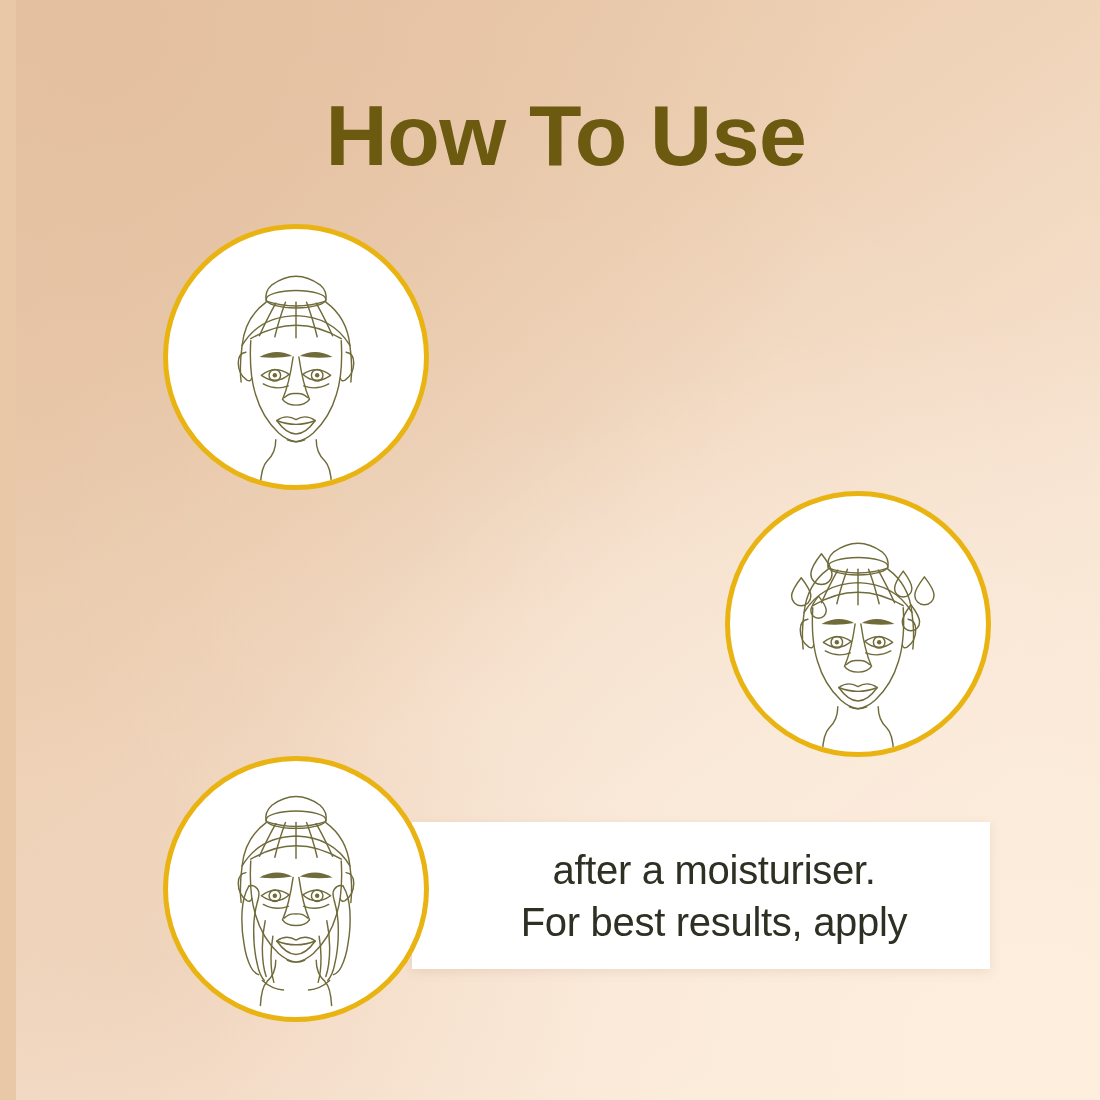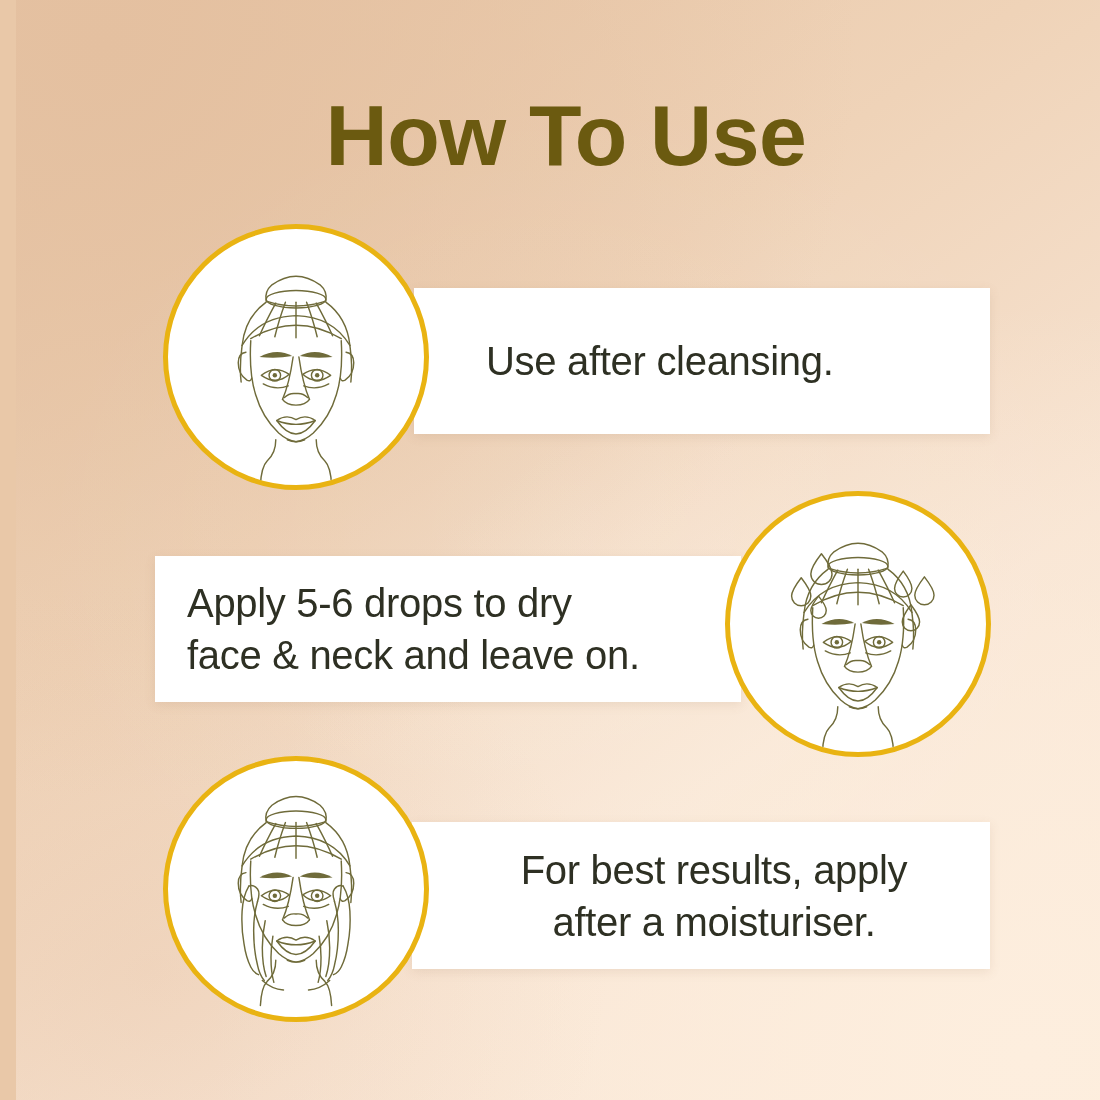--- a/index.html
+++ b/index.html
@@ -115,25 +115,20 @@
 
   .line { display: block; white-space: nowrap; }
 </style>
 </head>
 <body>
 
 <div id="poster">
 
   <div class="title">How To Use</div>
 
-  <div class="panel" id="panel-1">
-    <div class="panel-text">
-      <span class="line">Use after cleansing.</span>
-    </div>
-  </div>
 
   <div class="circle" id="circle-1">
     <span>
       <svg viewBox="0 0 266 266" xmlns="http://www.w3.org/2000/svg">
         <g fill="none" stroke="#6f6b3a" stroke-width="1.5" stroke-linecap="round" stroke-linejoin="round">
 
           <path d="M108 58 q25 -18 50 0 q8 7 6 17 q-31 10 -62 0 q-2 -10 6 -17 Z"></path>
           <ellipse cx="133" cy="73" rx="31" ry="9"></ellipse>
 
           <path d="M102 76 q-22 16 -25 45 q-3 22 -1 38"></path>
@@ -176,26 +171,20 @@
 
           <path d="M124 219 q9 4 18 0"></path>
 
           <path d="M112 219 q0 14 -9 22 q-6 6 -7 25"></path>
           <path d="M154 219 q0 14 9 22 q6 6 7 25"></path>
         </g>
       </svg>
     </span>
   </div>
 
-  <div class="panel" id="panel-2">
-    <div class="panel-text">
-      <span class="line">Apply 5-6 drops to dry</span>
-      <span class="line">face &amp; neck and leave on.</span>
-    </div>
-  </div>
 
   <div class="circle" id="circle-2">
     <span>
       <svg viewBox="0 0 266 266" xmlns="http://www.w3.org/2000/svg">
         <g fill="none" stroke="#6f6b3a" stroke-width="1.5" stroke-linecap="round" stroke-linejoin="round">
 
           <path d="M108 58 q25 -18 50 0 q8 7 6 17 q-31 10 -62 0 q-2 -10 6 -17 Z"></path>
           <ellipse cx="133" cy="73" rx="31" ry="9"></ellipse>
           <path d="M102 76 q-22 16 -25 45 q-3 22 -1 38"></path>
           <path d="M164 76 q22 16 25 45 q3 22 1 38"></path>
@@ -236,22 +225,22 @@
           <path d="M180 78 q9 12 9 18 a9 9 0 0 1 -18 0 q0 -6 9 -18 Z"></path>
           <path d="M202 84 q10 13 10 19 a10 10 0 0 1 -20 0 q0 -6 10 -19 Z"></path>
           <path d="M188 113 q9 12 9 18 a9 9 0 0 1 -18 0 q0 -6 9 -18 Z"></path>
         </g>
       </svg>
     </span>
   </div>
 
   <div class="panel" id="panel-3">
     <div class="panel-text">
+      <span class="line">after a moisturiser.</span>
       <span class="line">For best results, apply</span>
-      <span class="line">after a moisturiser.</span>
     </div>
   </div>
 
   <div class="circle" id="circle-3">
     <span>
       <svg viewBox="0 0 266 266" xmlns="http://www.w3.org/2000/svg">
         <g fill="none" stroke="#6f6b3a" stroke-width="1.5" stroke-linecap="round" stroke-linejoin="round">
 
           <path d="M108 46 q25 -18 50 0 q8 7 6 17 q-31 10 -62 0 q-2 -10 6 -17 Z"></path>
           <ellipse cx="133" cy="61" rx="31" ry="9"></ellipse>

